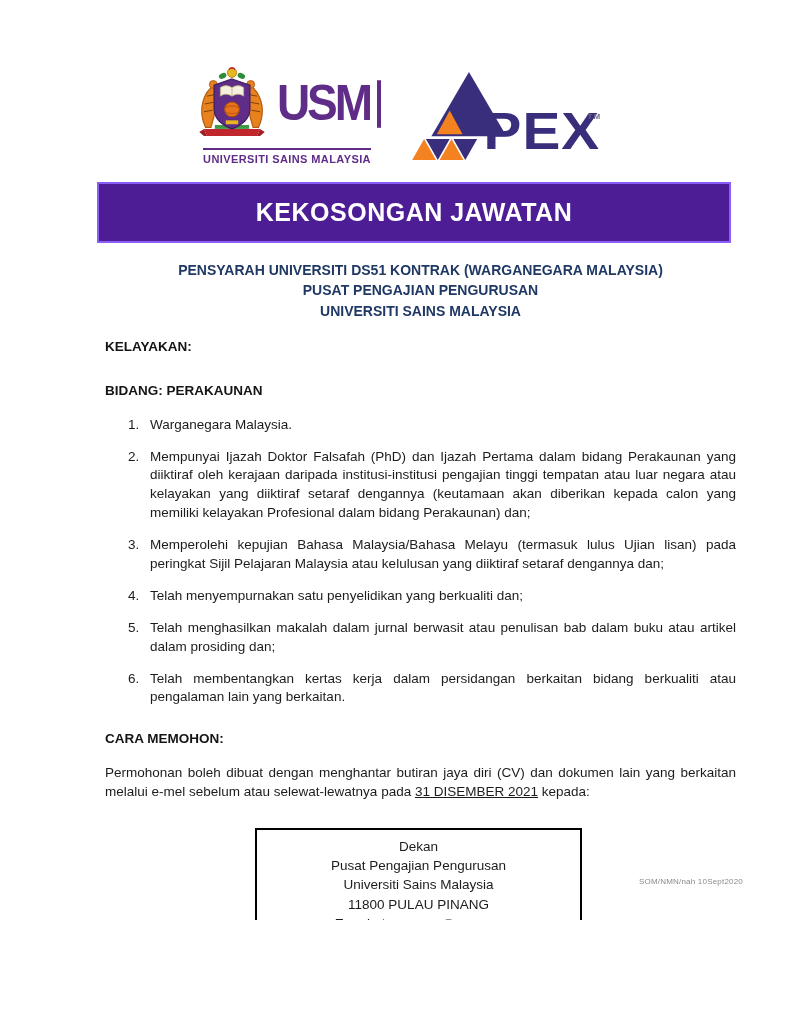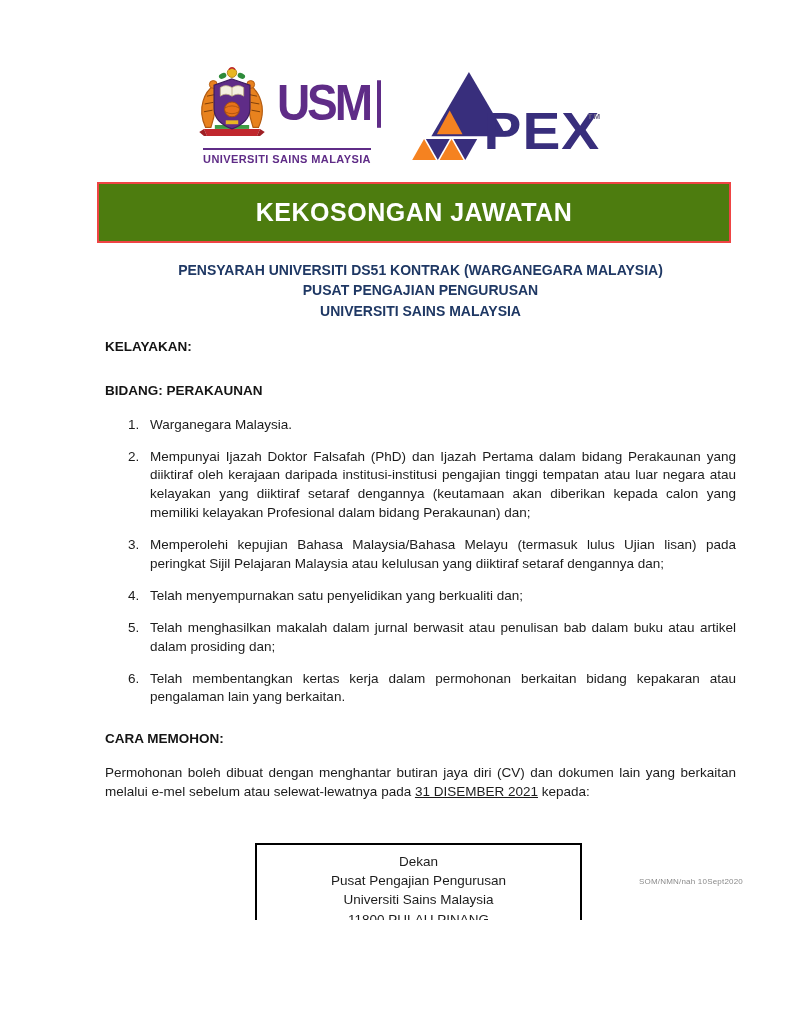--- a/index.html
+++ b/index.html
@@ -53,22 +53,22 @@
     font-weight: bold;
     color: #6b6488;
     letter-spacing: 1px;
   }
 
   
   .banner {
     margin: 16px 0 0 97px;
     width: 634px;
     height: 61px;
-    background: #4d7c0f;
-    border: 2px solid #ef4444;
+    background: #4c1d95;
+    border: 2px solid #8b5cf6;
     display: flex;
     align-items: center;
     justify-content: center;
   }
   .banner-text {
     color: #ffffff;
     font-weight: bold;
     font-size: 25px;
     letter-spacing: 0.5px;
   }
@@ -101,21 +101,21 @@
   .req-list { margin-top: 15px; padding-left: 23px; }
   .req-item { display: flex; margin-bottom: 13px; }
   .req-num { width: 22px; flex: 0 0 22px; }
   .req-text { flex: 1; text-align: justify; }
 
   .cara-h { margin-top: 23px; }
   .cara-para { margin-top: 15px; text-align: justify; }
   .deadline { font-weight: normal; text-decoration: underline; }
 
   .address-box {
-    margin: 41px 0 0 150px;
+    margin: 26px 0 0 150px;
     width: 327px;
     border: 2px solid #000000;
     text-align: center;
     padding: 7px 4px 8px 4px;
     line-height: 1.42;
   }
   .email-link { color: #737373; text-decoration: none; cursor: pointer; }
 
   .nota { margin-top: 31px; font-weight: bold; }
 
@@ -226,21 +226,21 @@
       <div class="req-item">
         <span class="req-num">4.</span>
         <span class="req-text">Telah menyempurnakan satu penyelidikan yang berkualiti dan;</span>
       </div>
       <div class="req-item">
         <span class="req-num">5.</span>
         <span class="req-text">Telah menghasilkan makalah dalam jurnal berwasit atau penulisan bab dalam buku atau artikel dalam prosiding dan;</span>
       </div>
       <div class="req-item">
         <span class="req-num">6.</span>
-        <span class="req-text">Telah membentangkan kertas kerja dalam permohonan berkaitan bidang kepakaran atau pengalaman lain yang berkaitan.</span>
+        <span class="req-text">Telah membentangkan kertas kerja dalam persidangan berkaitan bidang berkualiti atau pengalaman lain yang berkaitan.</span>
       </div>
     </div>
 
     <div class="section-heading cara-h">CARA MEMOHON:</div>
 
     <p class="cara-para"><span>Permohonan boleh dibuat dengan menghantar butiran jaya diri (CV) dan dokumen lain yang berkaitan melalui e-mel sebelum atau selewat-lewatnya pada </span><span class="deadline">31 DISEMBER 2021</span><span> kepada:</span></p>
 
     <div class="address-box">
       <div>Dekan</div>
       <div>Pusat Pengajian Pengurusan</div>

